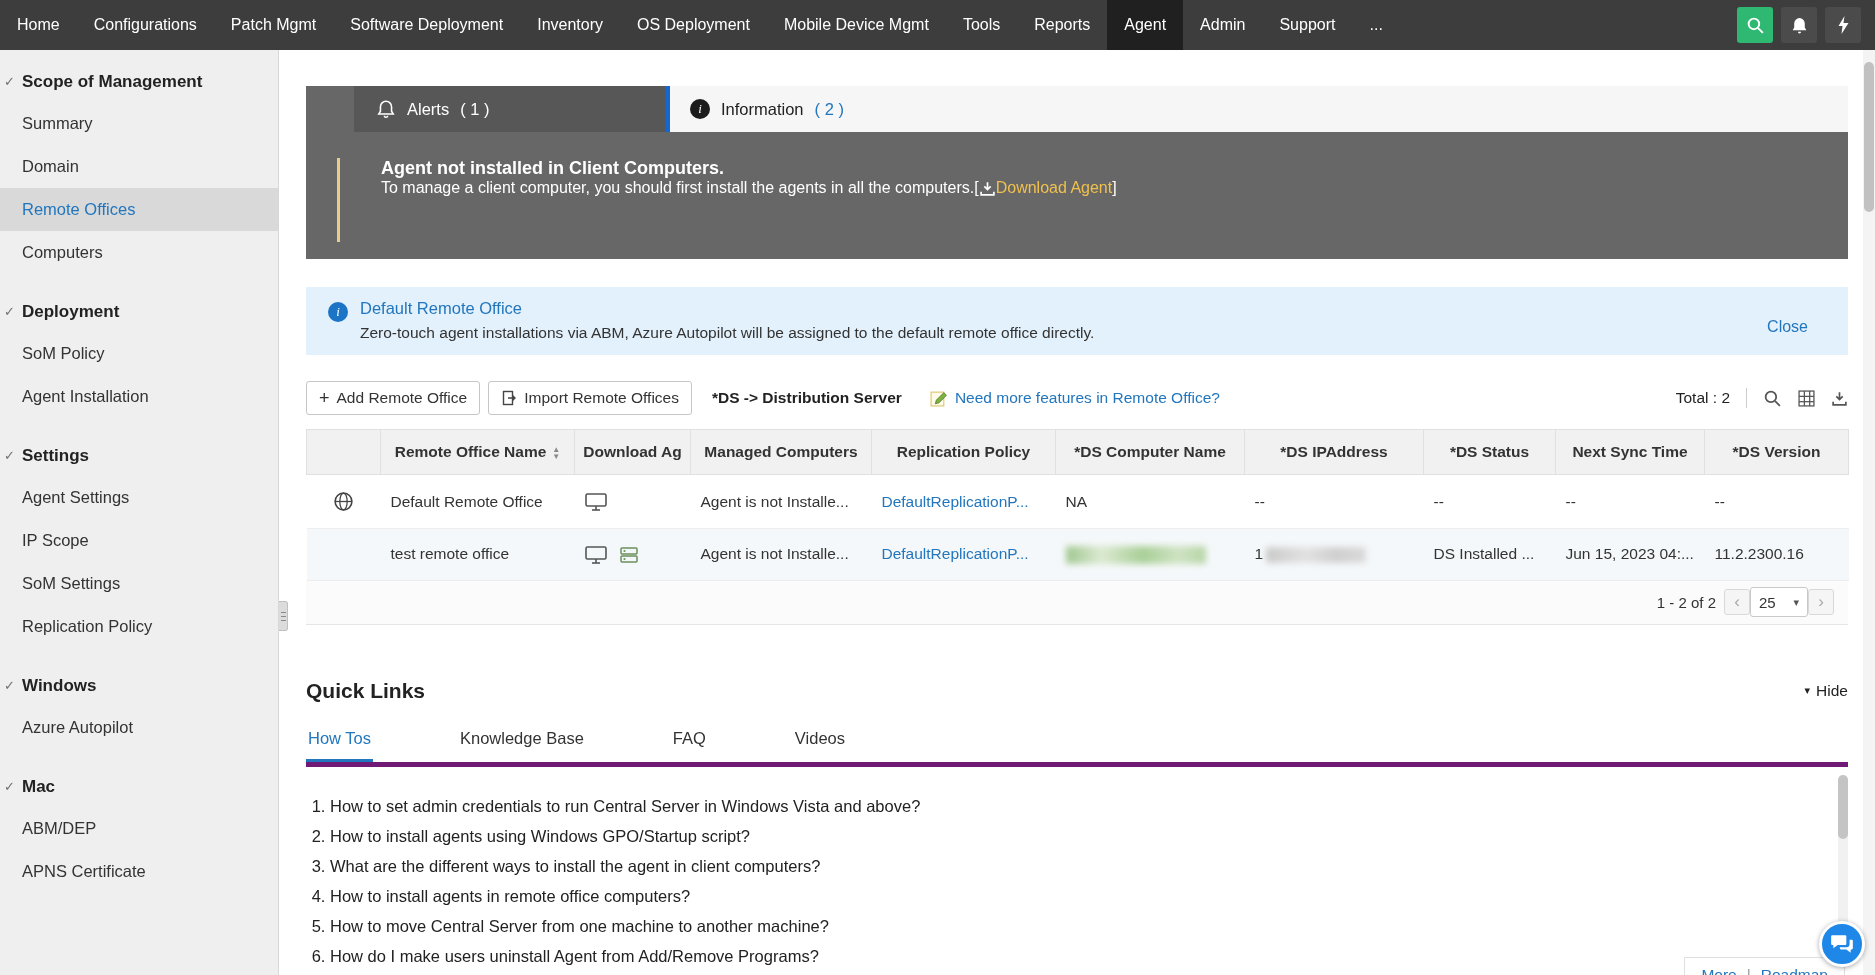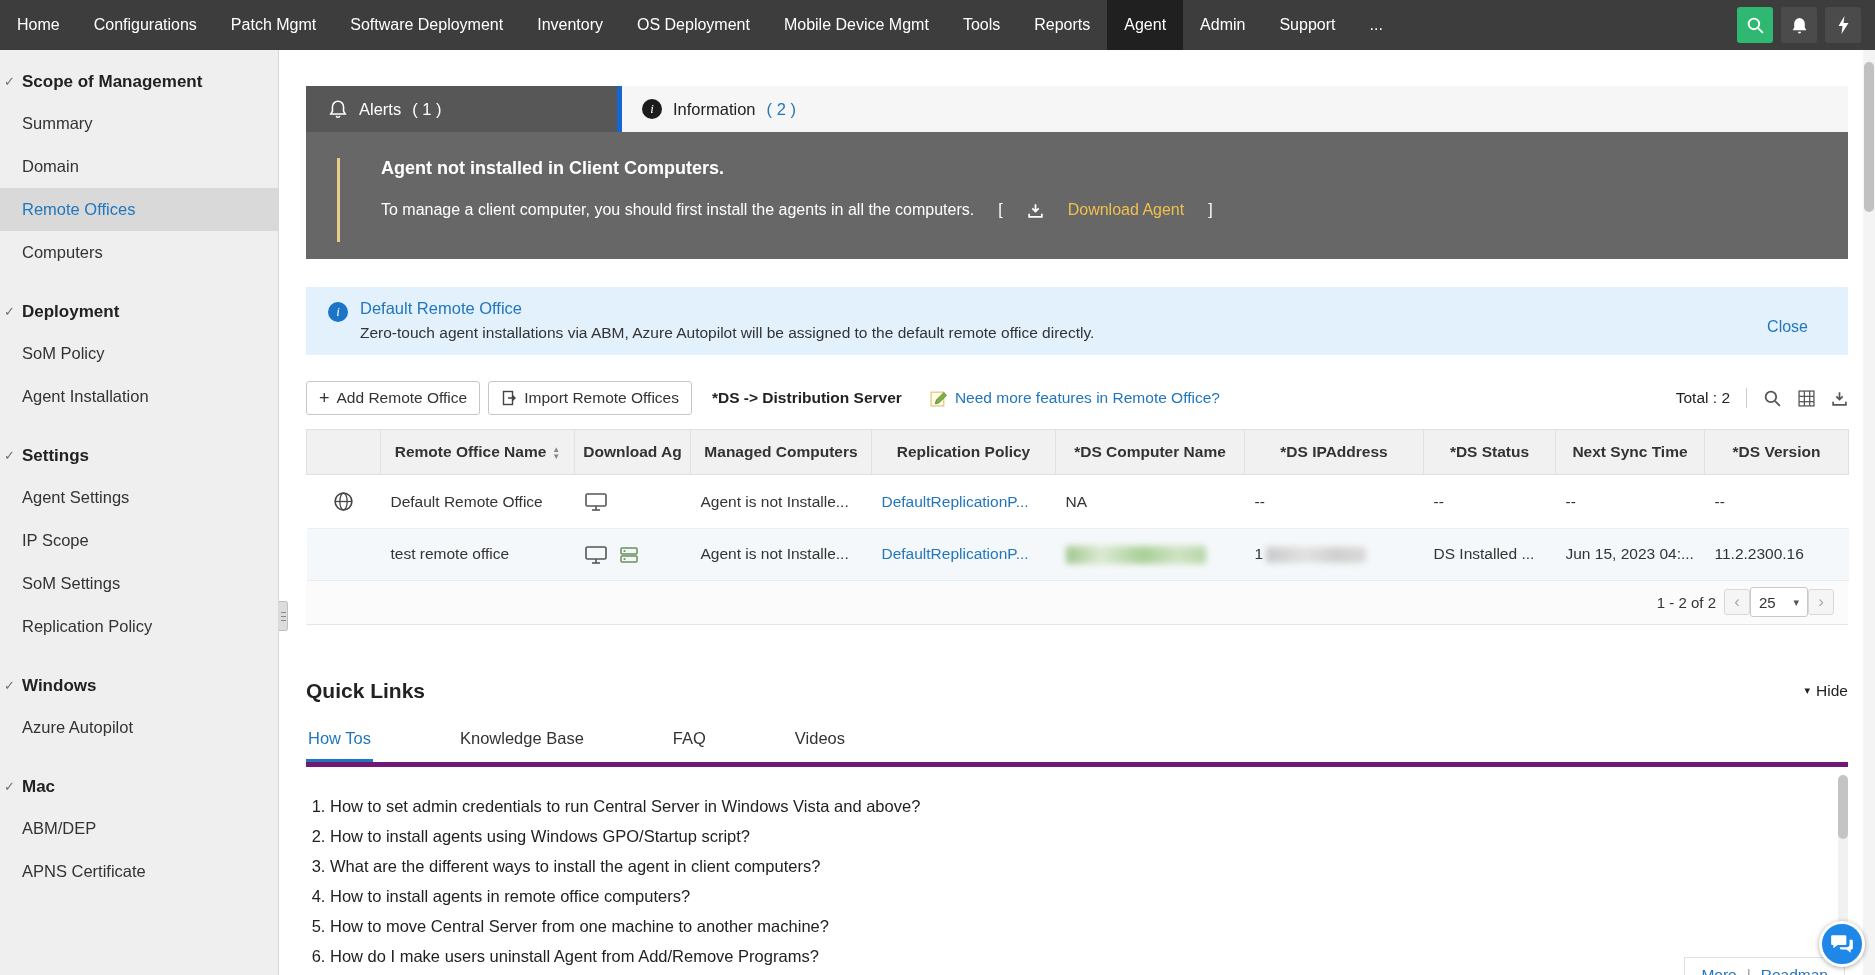--- a/index.html
+++ b/index.html
@@ -36,35 +36,35 @@
               align-items: center; justify-content: center; cursor: col-resize; z-index: 20; }
   .splitter i { display: block; width: 5px; height: 1px; background: #8a8a8a; }
 
   
   .main { position: absolute; top: 50px; left: 280px; width: 1595px; height: 925px;
           background: #fff; overflow: hidden; }
   .content-flow { position: absolute; left: 26px; top: 36px; width: 1542px; }
 
   
   .alert-banner { width: 100%; height: 173px; background: #676767; }
-  .alert-tabs { display: flex; height: 46px; }
+  .alert-tabs { display: flex; height: 46px; padding-left: 48px; }
   .alert-tab { width: 311px; background: #575757; display: flex; align-items: center; gap: 11px;
                padding-left: 22px; color: #fff; font-size: 16.5px; cursor: pointer; }
   .alert-tab .cnt { color: #fff; }
   .tab-divider { width: 5px; background: #1566d0; }
   .info-tab { flex: 1; background: #f6f6f6; display: flex; align-items: center; gap: 11px;
               padding-left: 20px; color: #222; font-size: 16.5px; cursor: pointer; }
   .info-tab .cnt { color: #2276bd; }
   .circle-i { width: 20px; height: 20px; border-radius: 50%; background: #1c1c1c; color: #fff;
               font-size: 13px; display: flex; align-items: center; justify-content: center;
               font-style: italic; font-family: "Liberation Serif", serif; flex: none; }
   .alert-body { position: relative; padding: 26px 0 0 75px; color: #fff; }
   .alert-accent { position: absolute; left: 31px; top: 26px; width: 3px; height: 84px; background: #e8cd8a; }
   .alert-title { font-size: 18px; font-weight: bold; }
-  .alert-text { margin-top: 22px; font-size: 16px; display: flex; align-items: center; gap: 24px; }
+  .alert-text { font-size: 16px; display: flex; align-items: center; gap: 0; }
   .download-link { color: #f0c04f; cursor: pointer; }
 
   
   .info-banner { margin-top: 28px; width: 100%; height: 68px; background: #e3f1fc;
                  display: flex; align-items: flex-start; padding: 12px 40px 0 22px; }
   .info-banner .circle-i { background: #1b74c5; margin-top: 3px; }
   .ib-texts { margin-left: 12px; }
   .ib-title { color: #2276bd; font-size: 16.5px; cursor: pointer; }
   .ib-body  { color: #333; font-size: 15.5px; margin-top: 6px; text-align: right; }
   .ib-close { margin-left: auto; align-self: center; color: #2276bd; font-size: 16px; cursor: pointer; }

